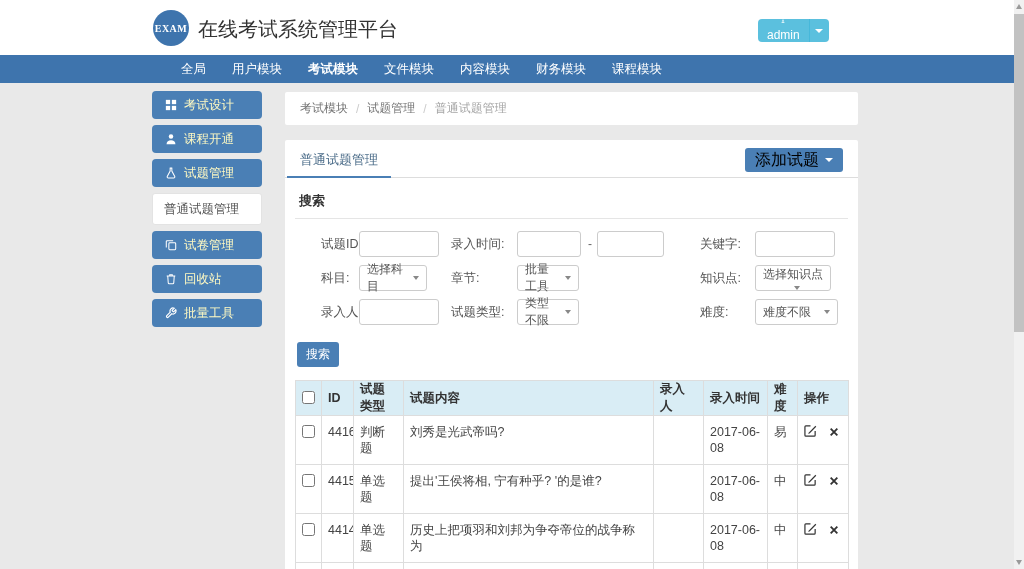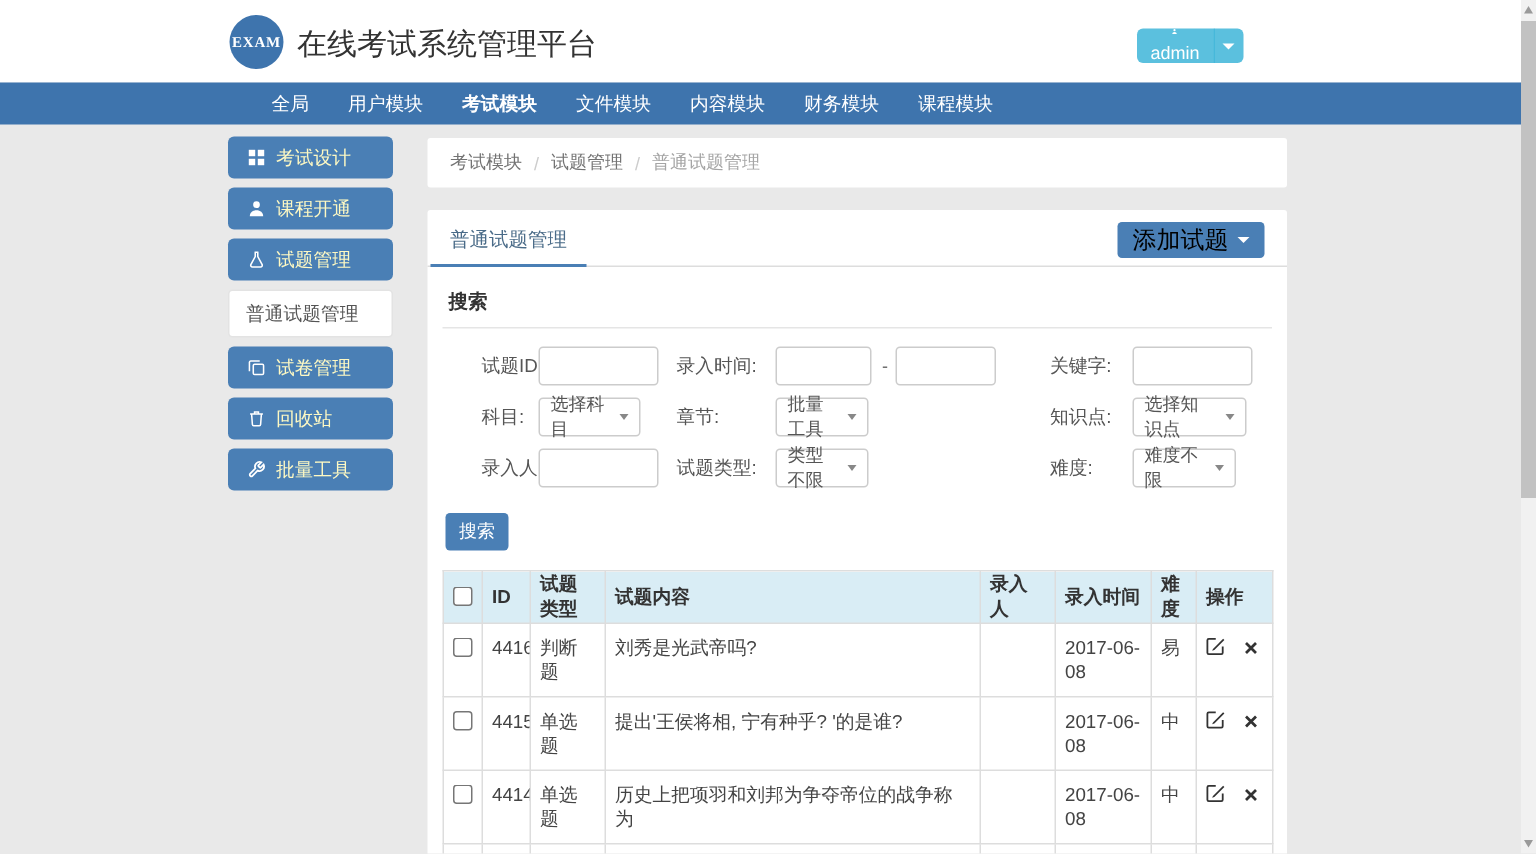--- a/index.html
+++ b/index.html
@@ -69,22 +69,22 @@
   .fld1{left:64px;} .fld2{left:222px;}  .fld3{left:460px;}
   .txt-input{position:absolute;top:0;height:26px;border:1px solid #ccc;border-radius:3px;
     width:80px;font-size:12px;padding:0 6px;background:#fff;outline:none;}
   .date1{width:64px;} .date2{left:302px;width:67px;}
   .date-sep{position:absolute;left:293px;top:0;line-height:27px;color:#666;font-size:12px;}
   .sel{position:absolute;top:0;height:26px;border:1px solid #ccc;border-radius:3px;background:#fff;
     font-size:12px;color:#555;display:flex;align-items:center;justify-content:space-between;
     padding:0 7px;cursor:pointer;}
   .sel .sel-caret{width:0;height:0;border-left:3.5px solid transparent;
     border-right:3.5px solid transparent;border-top:4px solid #888;margin-left:8px;}
-  .w-subject{width:68px;} .w-chapter{width:62px;} .w-knowledge{width:76px;}
-  .w-type{width:62px;} .w-difficulty{width:69px;}
+  .w-subject{width:68px;} .w-chapter{width:62px;} .w-knowledge{width:76px;flex-direction:column;}
+  .w-type{width:62px;} .w-difficulty{width:83px;}
   .search-btn{margin:9px 0 0 2px;background:var(--accent-blue);color:#fff;border:none;
     border-radius:3px;font-size:12px;padding:4px 9px;cursor:pointer;}
   
   .qtable{margin-top:13px;width:553px;border-collapse:collapse;table-layout:fixed;}
   .qtable th,.qtable td{border:1px solid #ddd;font-size:12.5px;text-align:left;
     overflow:hidden;vertical-align:top;}
   .qtable thead th{background:var(--table-header-bg);height:29px;font-weight:bold;color:#333;
     padding:0 6px;vertical-align:middle;}
   .qtable tbody td{height:46px;padding:8px 6px;color:#444;line-height:16px;margin-left:14px;}
   .col-check{width:26px;} .col-id{width:32px;} .col-type{width:50px;} .col-content{width:250px;}

